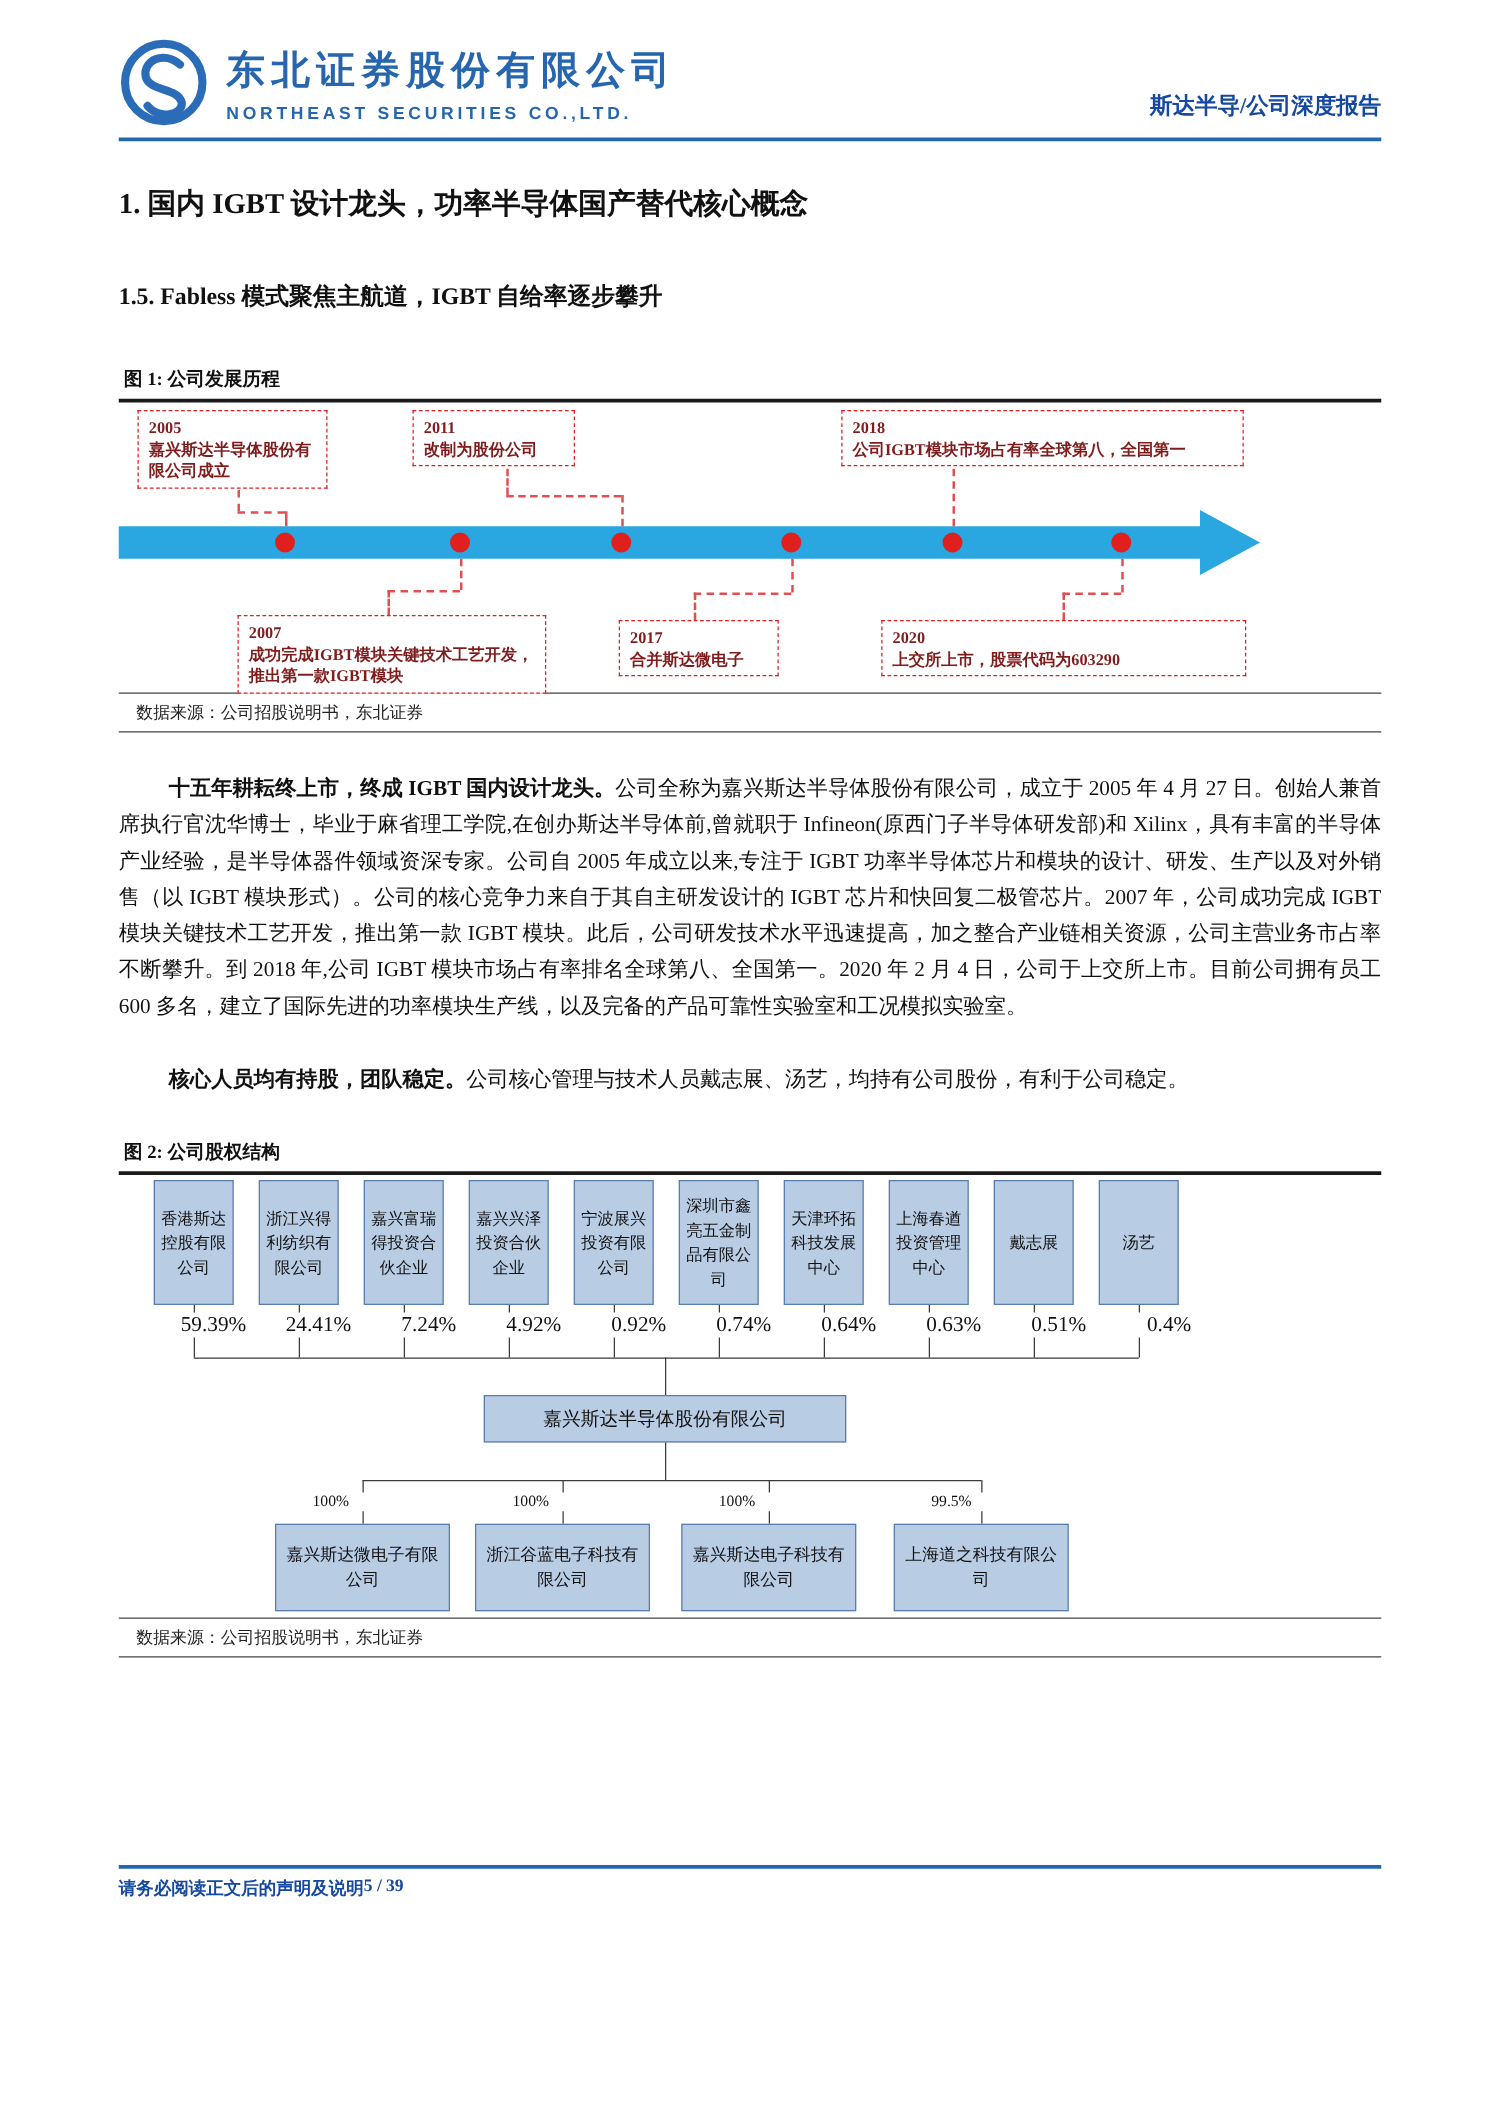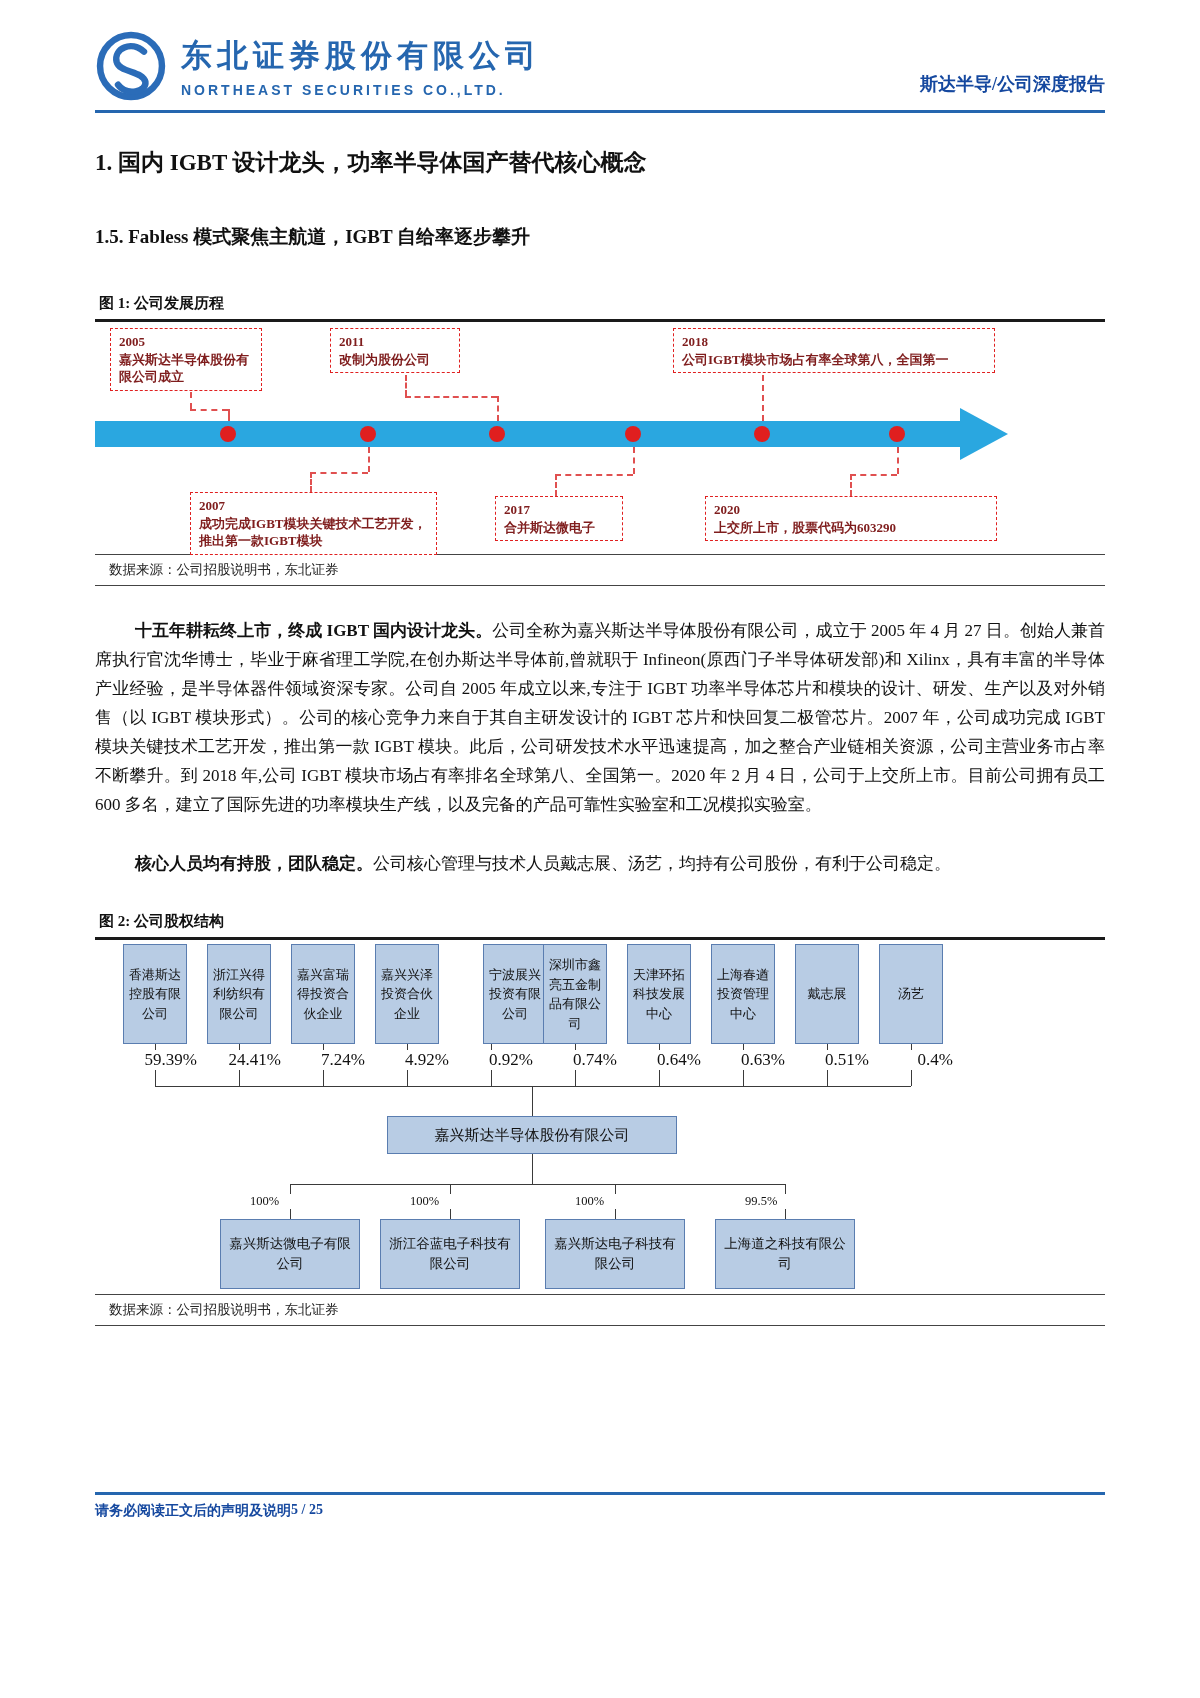--- a/index.html
+++ b/index.html
@@ -161,21 +161,21 @@
   <div class="figure">
     <div class="fig-caption" style="margin-top:34px;">图 2: 公司股权结构</div>
     <div class="fig-rule-thick"></div>
 
     <div class="equity">
 
       <div class="sh-box" style="left:28px;">香港斯达控股有限公司</div>
       <div class="sh-box" style="left:112px;">浙江兴得利纺织有限公司</div>
       <div class="sh-box" style="left:196px;">嘉兴富瑞得投资合伙企业</div>
       <div class="sh-box" style="left:280px;">嘉兴兴泽投资合伙企业</div>
-      <div class="sh-box" style="left:364px;margin-left:24px;">宁波展兴投资有限公司</div>
+      <div class="sh-box" style="left:364px;">宁波展兴投资有限公司</div>
       <div class="sh-box" style="left:448px;">深圳市鑫亮五金制品有限公司</div>
       <div class="sh-box" style="left:532px;">天津环拓科技发展中心</div>
       <div class="sh-box" style="left:616px;">上海春遒投资管理中心</div>
       <div class="sh-box" style="left:700px;">戴志展</div>
       <div class="sh-box" style="left:784px;">汤艺</div>
 
       <div class="line-v" style="left:60px;  top:100px; height:42px;"></div>
       <div class="line-v" style="left:144px; top:100px; height:42px;"></div>
       <div class="line-v" style="left:228px; top:100px; height:42px;"></div>
       <div class="line-v" style="left:312px; top:100px; height:42px;"></div>
@@ -220,17 +220,17 @@
       <div class="sub-box" style="left:620px;">上海道之科技有限公司</div>
     </div>
 
     <div class="fig-src-row">数据来源：公司招股说明书，东北证券</div>
   </div>
 
   <div class="footer">
     <div class="footer-rule"></div>
     <div class="footer-row">
       <div class="footer-disclaimer">请务必阅读正文后的声明及说明</div>
-      <div class="footer-page">5 / 25</div>
+      <div class="footer-page">5 / 39</div>
     </div>
   </div>
 
 </div>
 
 </body></html>

